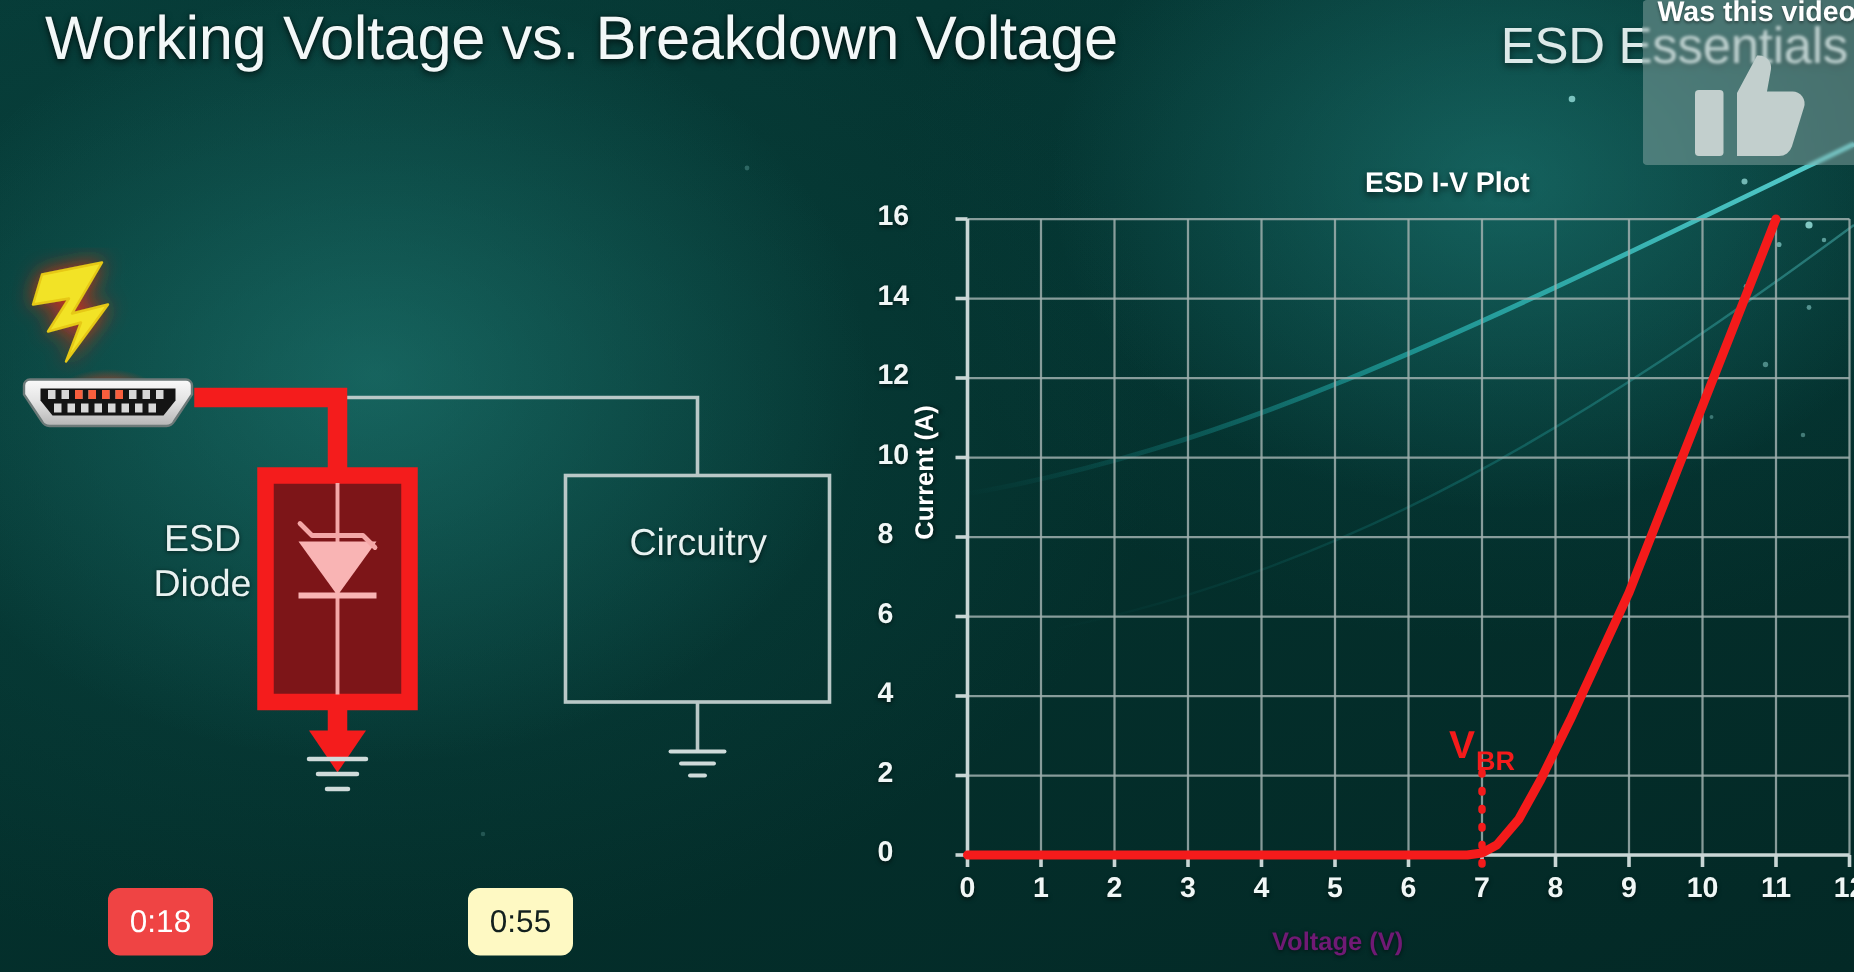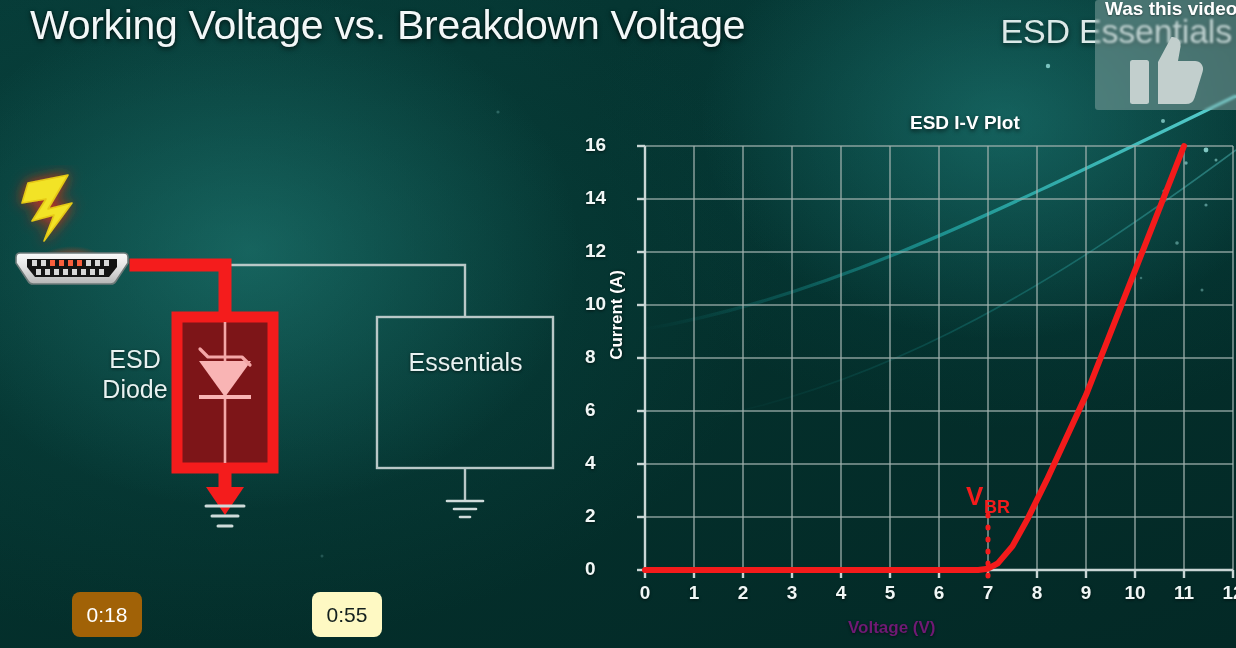--- a/index.html
+++ b/index.html
@@ -81,21 +81,21 @@
   }
   .y-tick { width:46px; text-align:left; }
   .x-tick { width:40px; text-align:center; }
 
   
   .time-badge {
     position:absolute; border-radius:8px;
     font-size:21px; display:flex; align-items:center; justify-content:center;
   }
   #time-badge-current { left:72px;  top:592px; width:70px; height:45px;
-                        background:#a16207; color:#ffffff; }
+                        background:#ef4444; color:#ffffff; }
   #time-badge-total   { left:312px; top:592px; width:70px; height:45px;
                         background:#fef9c3; color:#13201e; }
 </style>
 </head>
 <body>
 
 <svg id="bg-decor" viewBox="0 0 1236 648" preserveAspectRatio="none">
   <defs>
     <linearGradient id="cyanStreak" x1="0" y1="1" x2="1" y2="0">
       <stop offset="0%" stop-color="#19c6c6" stop-opacity="0"></stop>
@@ -232,21 +232,21 @@
     <g filter="url(#boltGlow)">
       <path d="M28 18 L68 10 L48 44 L72 38 L44 76 L54 50 L32 56 L46 34 L22 38 Z" fill="#f2e327" stroke="#e6c814" stroke-width="1.6" stroke-linejoin="round"></path>
     </g>
   </svg>
 
   <div id="esd-diode-label" class="circ-label">
     <div>ESD</div>
     <div>Diode</div>
   </div>
   <div id="protected-label" class="circ-label">
-    <div>Essentials</div>
+    <div>Circuitry</div>
   </div>
 </div>
 
 <div id="iv-chart">
   <div id="chart-title">ESD I-V Plot</div>
   <div id="y-axis-title">Current (A)</div>
   <div id="x-axis-title">Voltage (V)</div>
   <svg id="chart-svg" width="658" height="544" viewBox="0 0 658 544">
       <line x1="67" y1="46" x2="67" y2="470" stroke="#9fb0ae" stroke-width="1.5" opacity="0.85"></line>
       <line x1="116" y1="46" x2="116" y2="470" stroke="#9fb0ae" stroke-width="1.5" opacity="0.85"></line>

